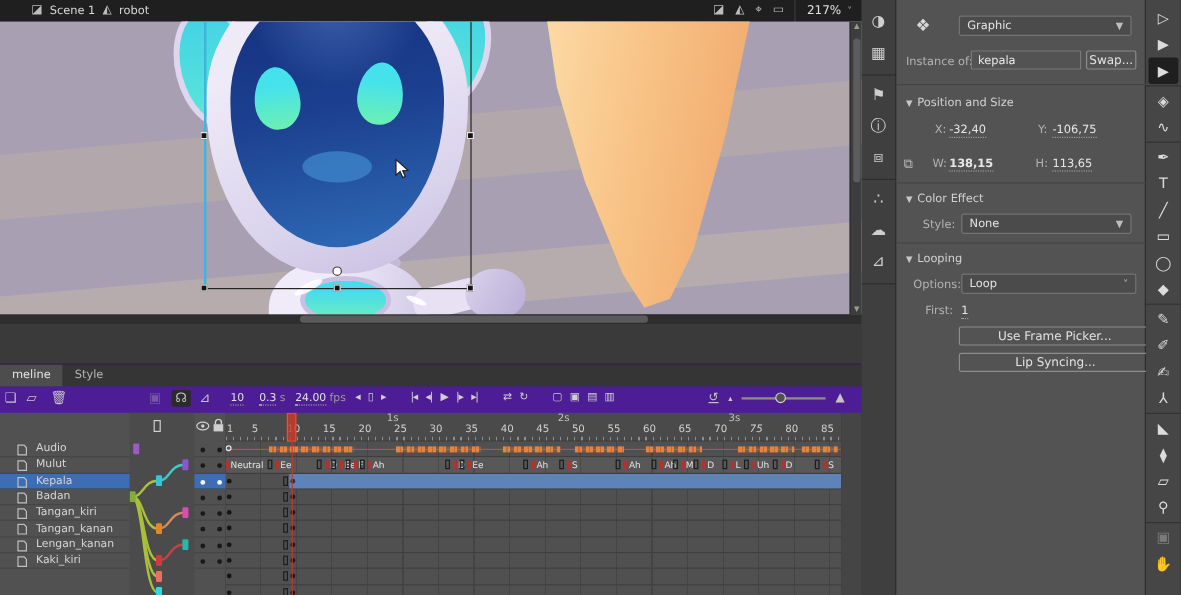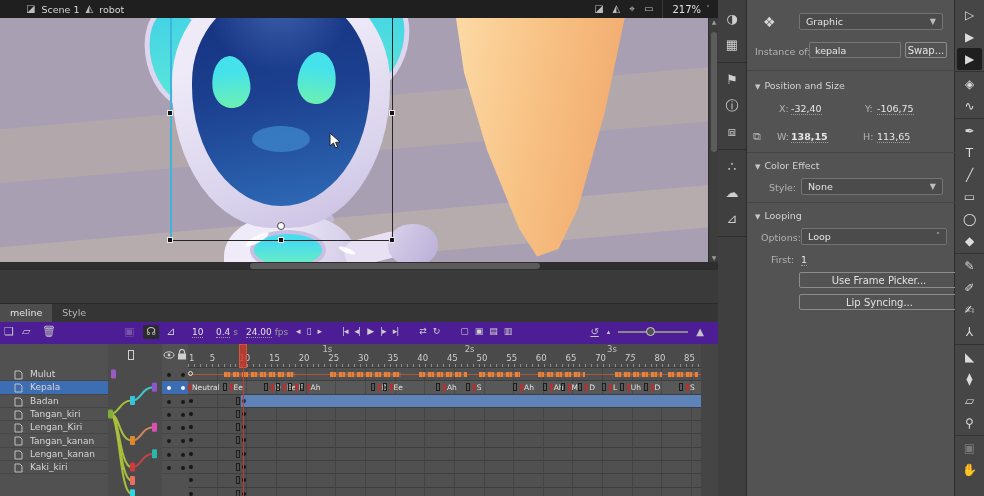--- a/index.html
+++ b/index.html
@@ -211,21 +211,21 @@
     <div id="hthumb"></div>
   </div>
 
   <div id="timeline">
     <div id="tl-tabs">
       <span class="tab active">meline</span>
       <span class="tab">Style</span>
     </div>
     <div id="tl-toolbar">
       <span class="tb-num" style="left:192px;"><span class="dotted">10</span></span>
-      <span class="tb-num" style="left:216px;"><span class="dotted">0.4</span> <span class="unit">s</span></span>
+      <span class="tb-num" style="left:216px;"><span class="dotted">0.3</span> <span class="unit">s</span></span>
       <span class="tb-num" style="left:246px;"><span class="dotted">24.00</span> <span class="unit">fps</span></span>
       <span id="playback">
           <span class="pb">◂</span>
           <span class="pb">▯</span>
           <span class="pb">▸</span>
           <span class="pb gap">|◂</span>
           <span class="pb">◂|</span>
           <span class="pb">▶</span>
           <span class="pb">|▸</span>
           <span class="pb">▸|</span>
@@ -251,20 +251,28 @@
         <span class="tb-ic pressed" style="left: 143px;">☊</span>
         <span class="tb-ic" style="left: 166px;">⊿</span>
       </div>
 
     <div id="layerpanel">
       <div id="layer-list">
           <div class="lrow">
             <span class="licon"><svg width="9" height="10">
                 <path d="M1,1 h5 l2,2 v6 h-7 z" fill="none" stroke="#c0c0c0" stroke-width="1"></path>
               </svg></span>
+            <span class="lname">Audio</span>
+            <span class="ldot" style="left: 167px;"></span>
+            <span class="ldot" style="left: 181px;"></span>
+          </div>
+          <div class="lrow">
+            <span class="licon"><svg width="9" height="10">
+                <path d="M1,1 h5 l2,2 v6 h-7 z" fill="none" stroke="#c0c0c0" stroke-width="1"></path>
+              </svg></span>
             <span class="lname">Mulut</span>
             <span class="ldot" style="left: 167px;"></span>
             <span class="ldot" style="left: 181px;"></span>
           </div>
           <div class="lrow sel">
             <span class="licon"><svg width="9" height="10">
                 <path d="M1,1 h5 l2,2 v6 h-7 z" fill="none" stroke="#c0c0c0" stroke-width="1"></path>
               </svg></span>
             <span class="lname">Kepala</span>
             <span class="ldot white" style="left: 167px;"></span>
@@ -276,28 +284,20 @@
               </svg></span>
             <span class="lname">Badan</span>
             <span class="ldot" style="left: 167px;"></span>
             <span class="ldot" style="left: 181px;"></span>
           </div>
           <div class="lrow">
             <span class="licon"><svg width="9" height="10">
                 <path d="M1,1 h5 l2,2 v6 h-7 z" fill="none" stroke="#c0c0c0" stroke-width="1"></path>
               </svg></span>
             <span class="lname">Tangan_kiri</span>
-            <span class="ldot" style="left: 167px;"></span>
-            <span class="ldot" style="left: 181px;"></span>
-          </div>
-          <div class="lrow">
-            <span class="licon"><svg width="9" height="10">
-                <path d="M1,1 h5 l2,2 v6 h-7 z" fill="none" stroke="#c0c0c0" stroke-width="1"></path>
-              </svg></span>
-            <span class="lname">Lengan_Kiri</span>
             <span class="ldot" style="left: 167px;"></span>
             <span class="ldot" style="left: 181px;"></span>
           </div>
           <div class="lrow">
             <span class="licon"><svg width="9" height="10">
                 <path d="M1,1 h5 l2,2 v6 h-7 z" fill="none" stroke="#c0c0c0" stroke-width="1"></path>
               </svg></span>
             <span class="lname">Tangan_kanan</span>
             <span class="ldot" style="left: 167px;"></span>
             <span class="ldot" style="left: 181px;"></span>

